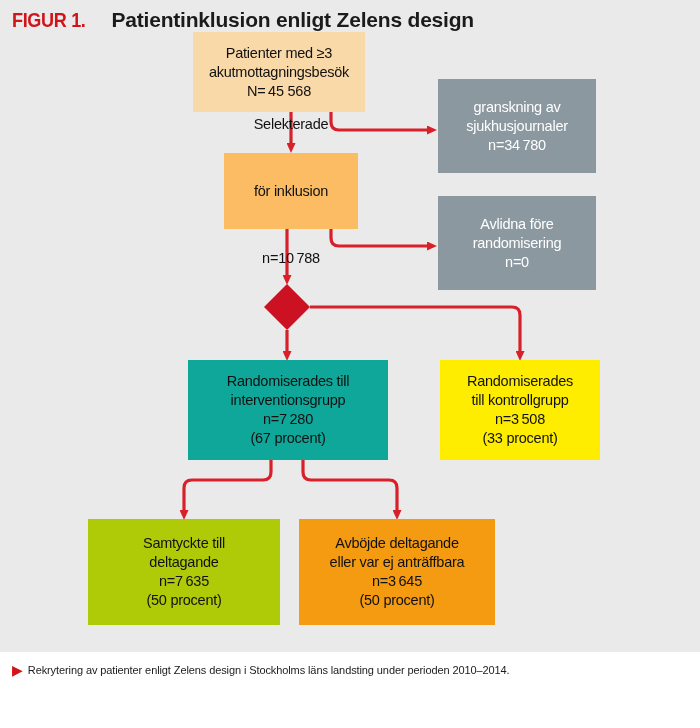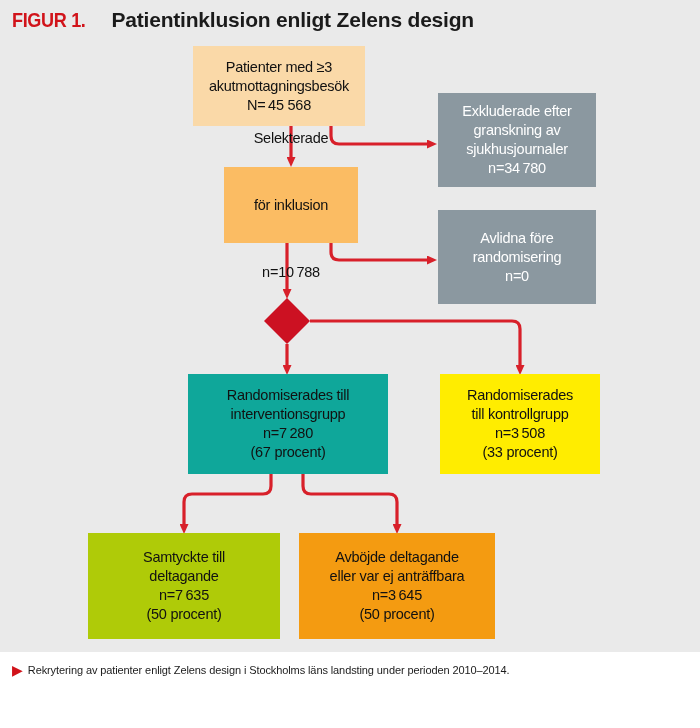--- a/index.html
+++ b/index.html
@@ -42,21 +42,21 @@
     font-size: 21px;
     font-weight: bold;
     margin-left: 14px;
     white-space: nowrap;
     letter-spacing: -0.2px;
   }
 
   
   .canvas {
     position: absolute;
-    left: 0; top: 38px;
+    left: 0; top: 24px;
     width: 700px;
     height: 612px;
   }
   .svg-layer {
     position: absolute;
     left: 0; top: 0;
     width: 700px;
     height: 612px;
   }
 
@@ -143,21 +143,20 @@
       <polygon points="287,260 310,283 287,306 264,283" fill="#cc1122"></polygon>
     </svg>
 
     <div class="node" style="left:193px; top:8px; width:172px; height:80px; background:#fad9a8;">
       <span class="ln">Patienter med ≥3</span>
       <span class="ln">akutmottagningsbesök</span>
       <span class="ln">N= 45 568</span>
     </div>
 
     <div class="node light-text" style="left:438px; top:55px; width:158px; height:94px; background:#8b98a0;">
-      <span class="ln">Exkluderade efter</span>
       <span class="ln">granskning av</span>
       <span class="ln">sjukhusjournaler</span>
       <span class="ln">n=34 780</span>
     </div>
 
     <div class="node" style="left:224px; top:129px; width:134px; height:76px; background:#fbbc63;gap:48px;">
       <span class="ln">Selekterade</span>
       <span class="ln">för inklusion</span>
       <span class="ln">n=10 788</span>
     </div>

